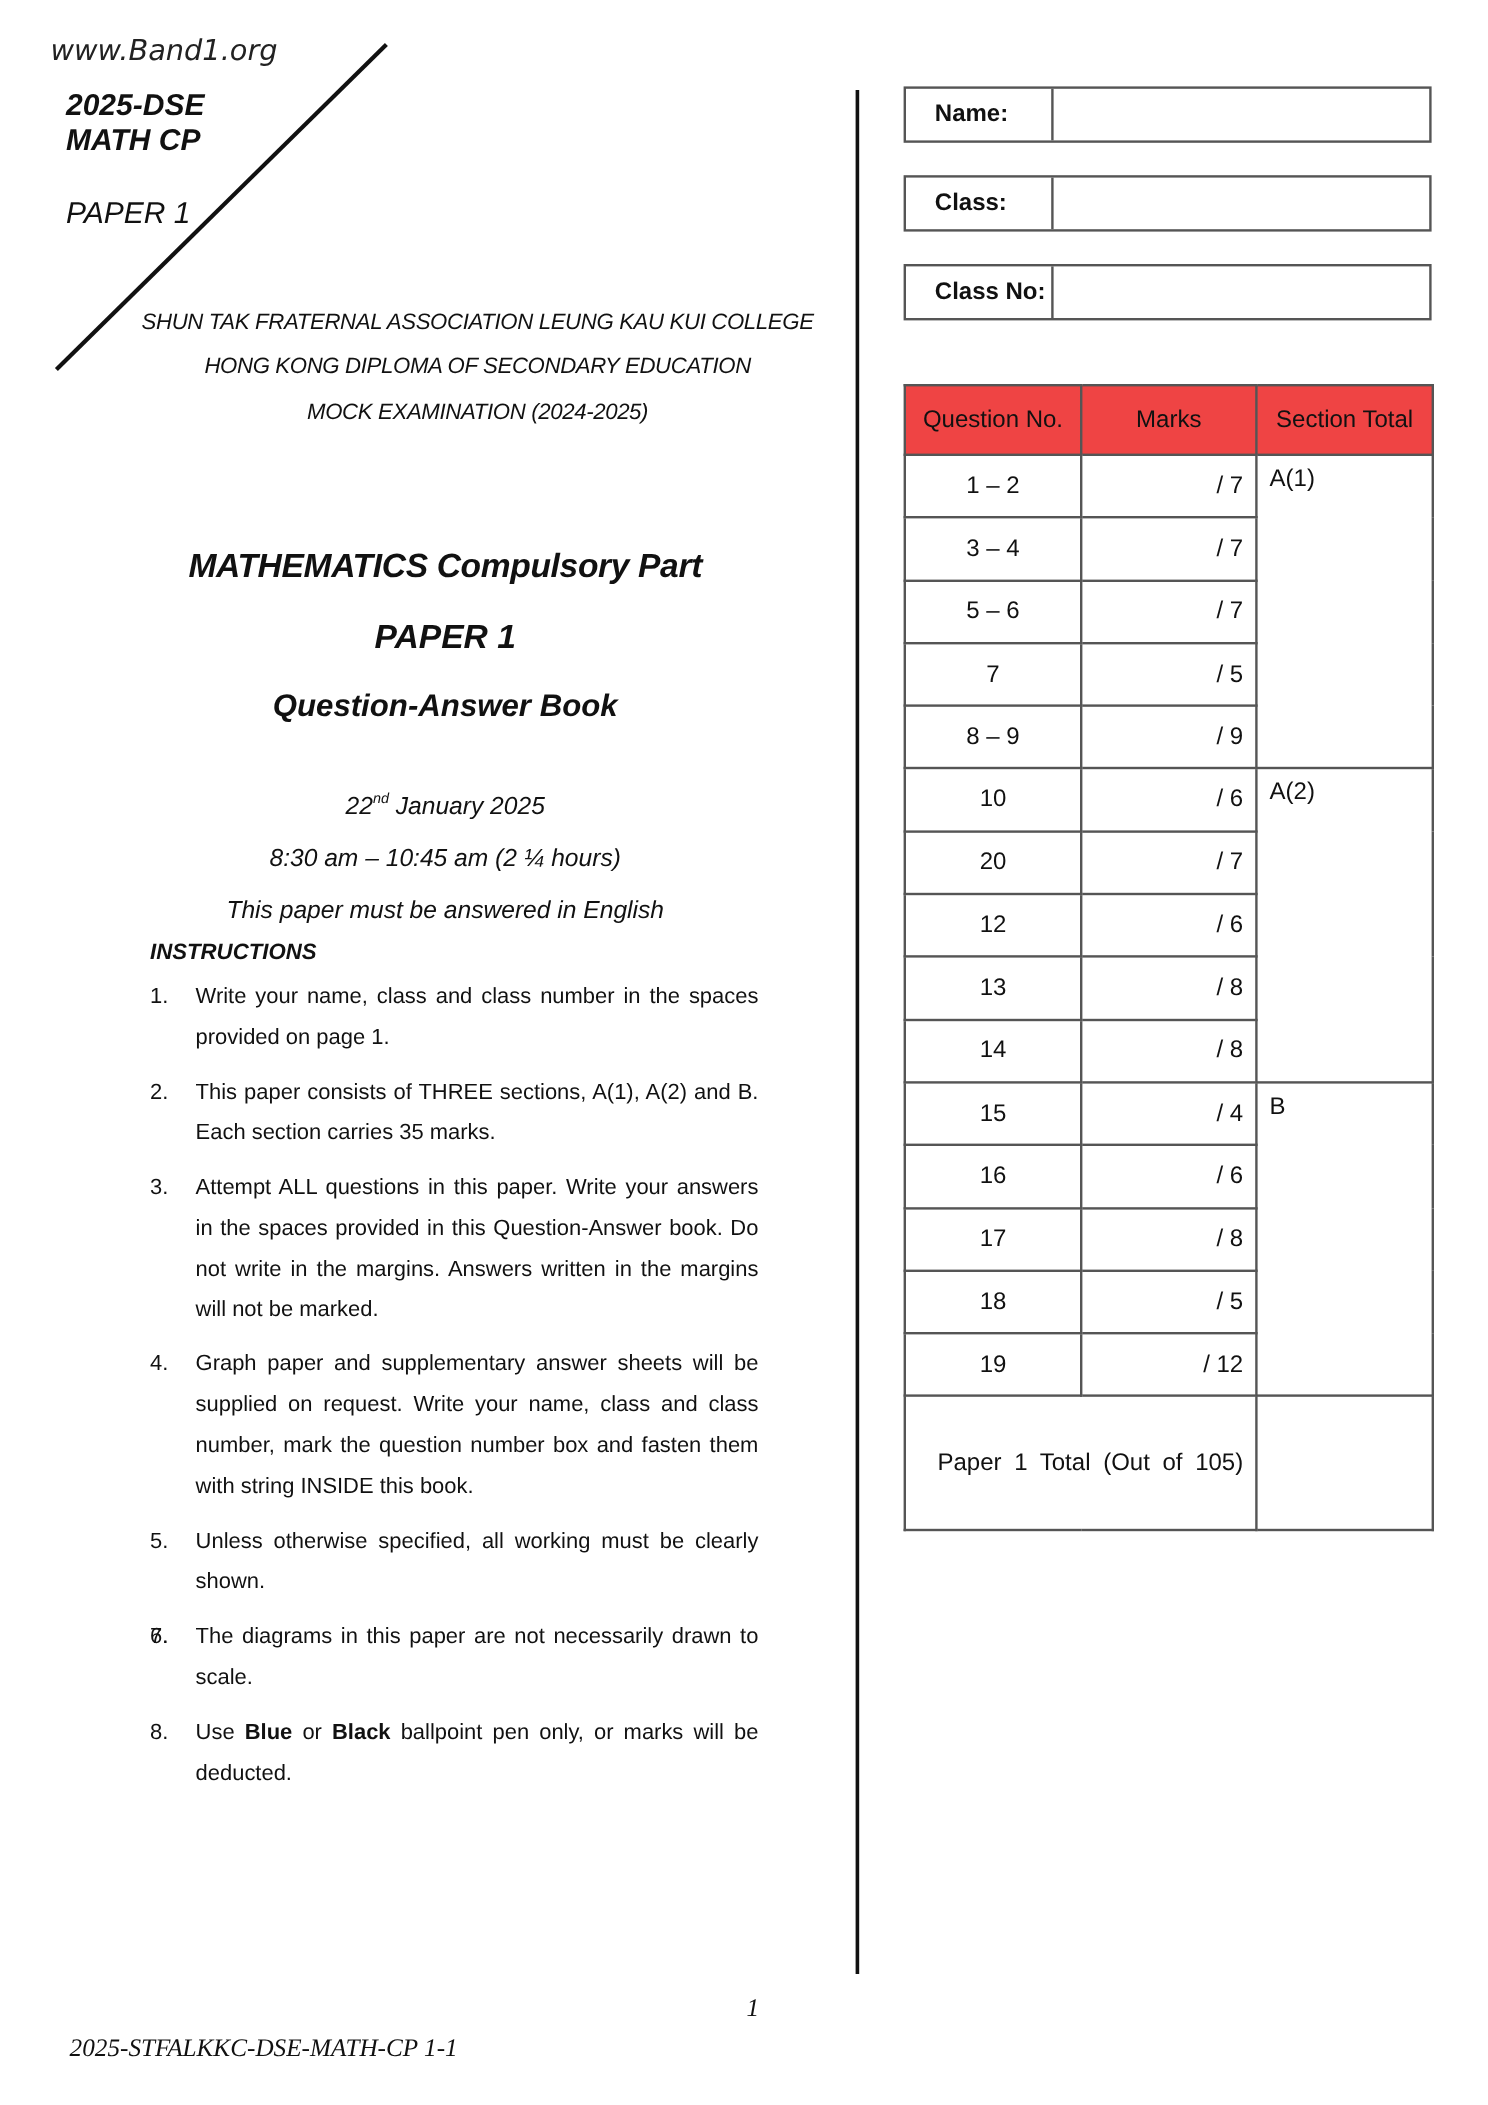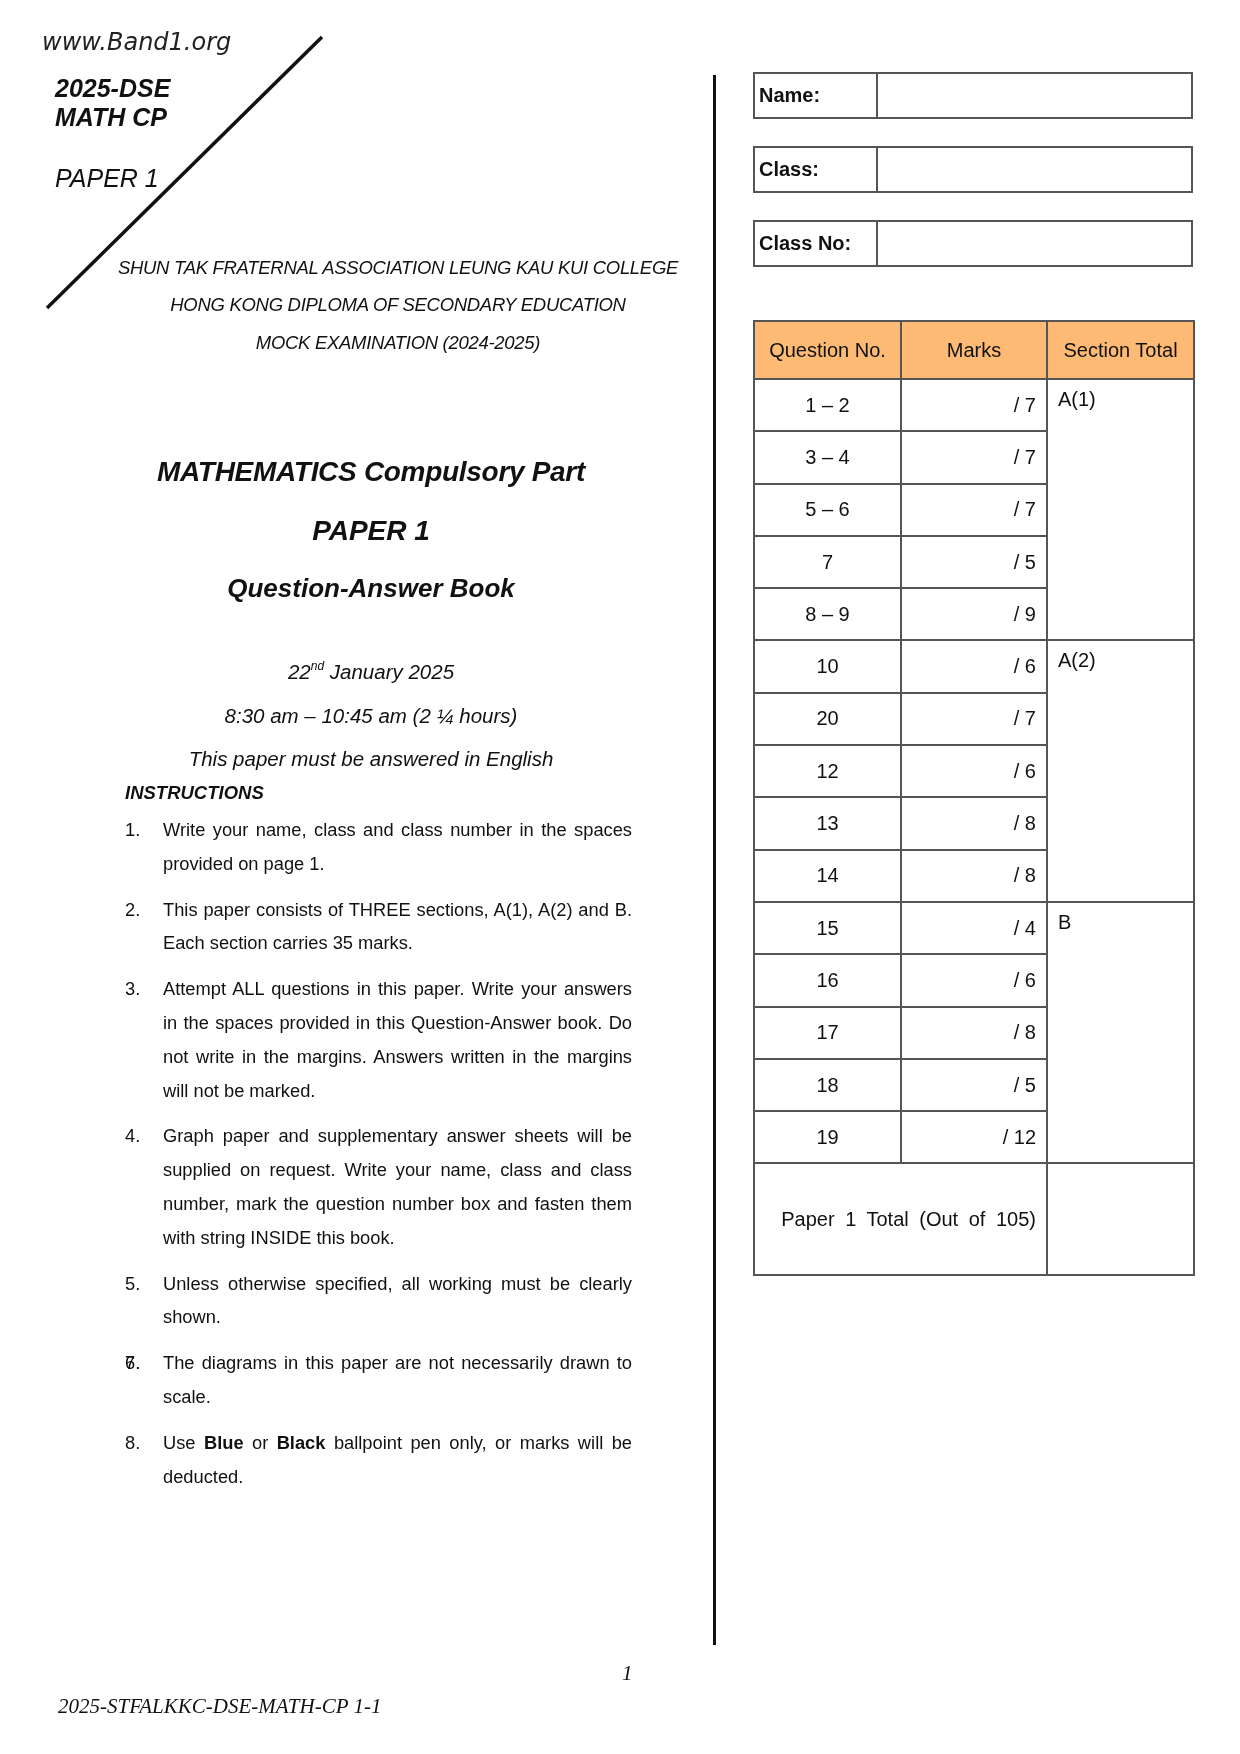--- a/index.html
+++ b/index.html
@@ -31,29 +31,29 @@
   .instr-num { position: absolute; left: 0; top: 0; }
   .instr-text b { font-weight: bold; }
 
   
   .vdiv { position: absolute; left: 713px; top: 75px; width: 3px; height: 1570px; background: #111; }
 
   
   .info-box { position: absolute; left: 753px; width: 440px; height: 47px; border: 2px solid #555;
               box-sizing: border-box; display: flex; }
   .info-label { width: 123px; border-right: 2px solid #555; box-sizing: border-box; font-weight: bold;
-                font-size: 20px; padding-left: 4px; display: flex; align-items: center; }
+                font-size: 20px; padding-left: 24px; display: flex; align-items: center; }
   .info-field { flex: 1; border: none; outline: none; background: transparent; font-size: 18px;
                 font-family: "Liberation Sans", sans-serif; padding: 0 8px; }
 
   
   .marks { position: absolute; left: 753px; top: 320px; width: 440px; border-collapse: collapse;
            table-layout: fixed; }
   .marks th, .marks td { border: 2px solid #555; font-size: 20px; font-weight: normal; padding: 0; }
-  .marks th { background: #fdba74; height: 56px; text-align: center; }
+  .marks th { background: #ef4444; height: 56px; text-align: center; }
   .marks td.q { text-align: center; height: 50.3px; }
   .marks td.m { text-align: right; padding-right: 10px; }
   .marks td.sec { vertical-align: top; text-align: left; padding: 8px 0 0 10px; }
   .marks td.total-label { height: 110px; text-align: right; padding-right: 10px; word-spacing: 5px; border-radius: 18px; }
   .col1 { width: 147px; } .col2 { width: 146px; } .col3 { width: 147px; }
 
   .page-num { left: 622px; top: 1661px; font-family: "Liberation Serif", serif; font-size: 21px; }
   .footer { left: 58px; top: 1694px; font-family: "Liberation Serif", serif; font-size: 21px; }
 </style>
 </head>

